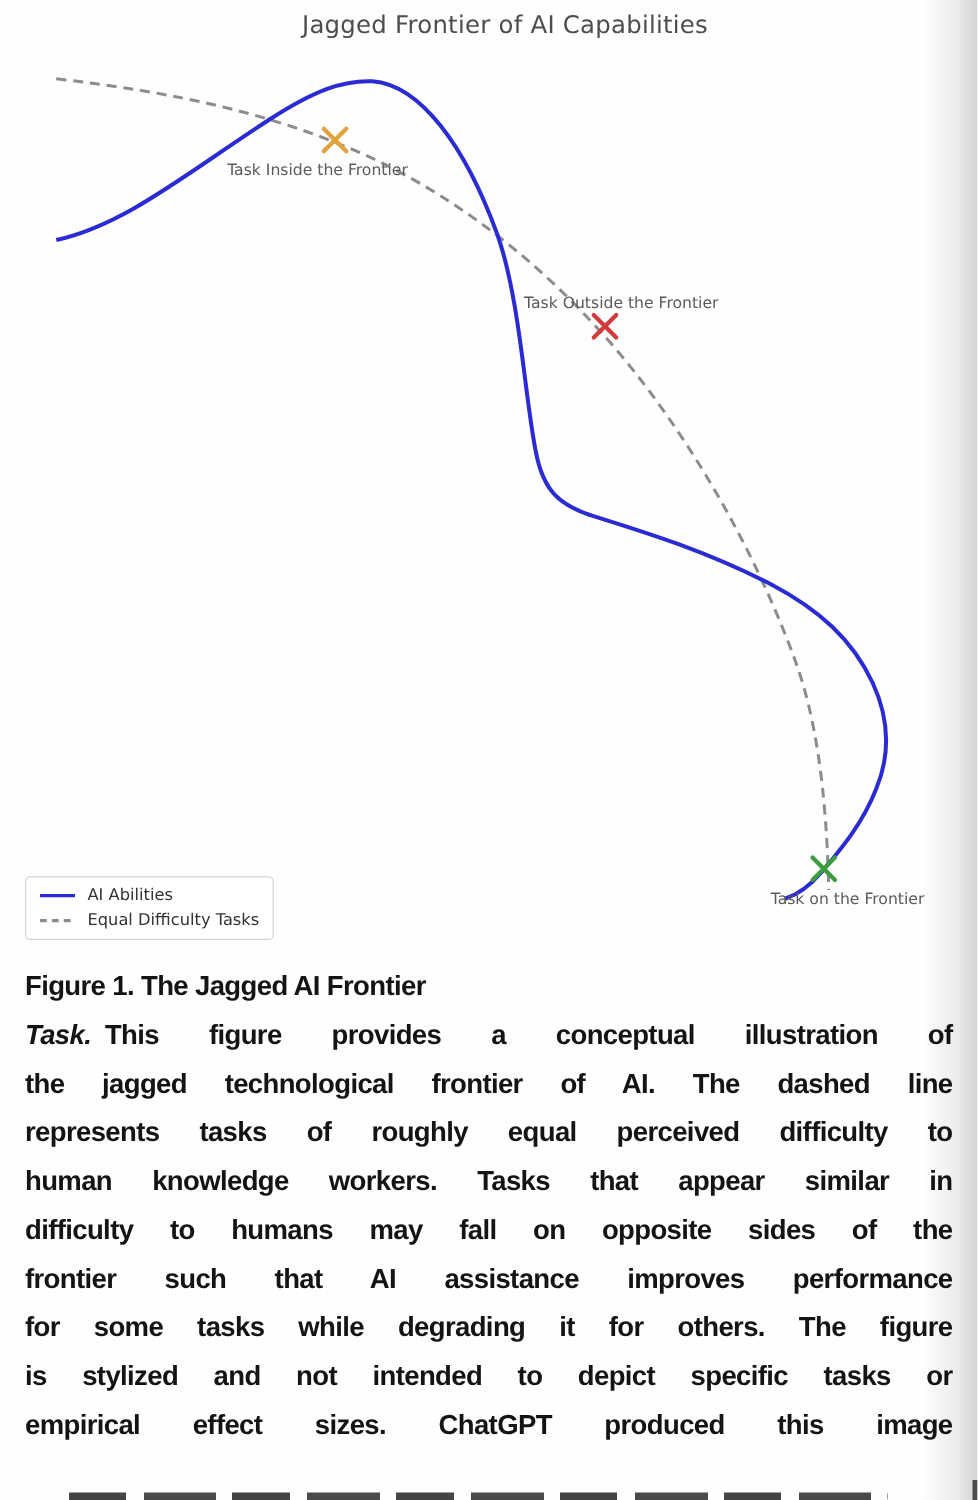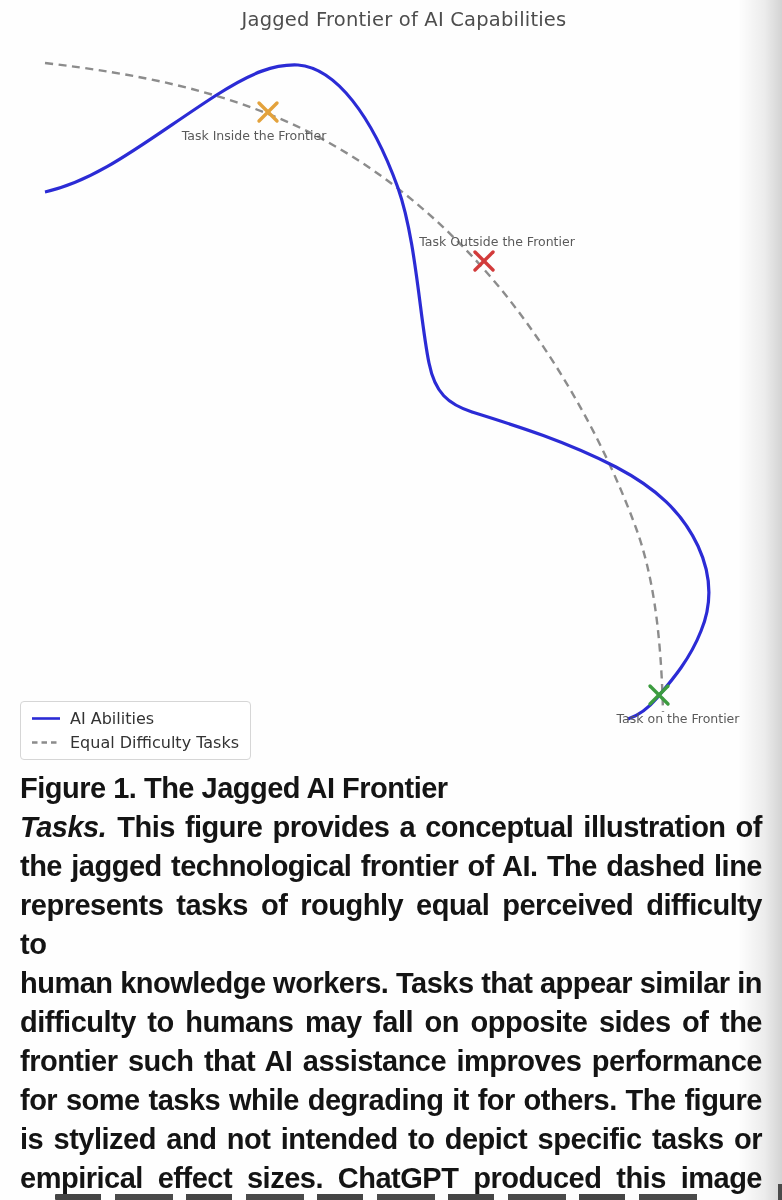--- a/index.html
+++ b/index.html
@@ -13,28 +13,28 @@
       font-family:"DejaVu Sans","Liberation Sans",sans-serif;
       font-size:19.5px;color:#4d4d4d;letter-spacing:.2px;margin-left:13px;}
   svg.chart{position:absolute;left:0;top:0;}
   .marker-label{font-family:"DejaVu Sans","Liberation Sans",sans-serif;font-size:12.5px;}
 
   
   .legend{position:absolute;left:20px;top:701px;background:#ffffff;
       border:1px solid #d6d6d6;border-radius:4px;padding:7px 11px 7px 10px;
       display:flex;flex-direction:column;gap:5px;
       font-family:"DejaVu Sans","Liberation Sans",sans-serif;
-      font-size:16px;color:#333333;}
+      font-size:13px;color:#333333;}
   .legend-row{display:flex;align-items:center;gap:9px;white-space:nowrap;}
   .legend-row svg{display:block;}
 
   
   .caption{position:absolute;left:20px;top:769px;width:742px;
       font-family:"Liberation Sans",sans-serif;font-weight:bold;
-      font-size:29px;line-height:39px;color:#141414;letter-spacing:-0.5px;}
+      font-size:22px;line-height:39px;color:#141414;letter-spacing:-0.5px;}
   .cap-heading{text-align:left;white-space:nowrap;}
   .cap-line{text-align:justify;text-align-last:justify;}
   .cap-line--last{text-align:left;text-align-last:left;}
   .notes-word{font-style:italic;margin-right:11px;}
 
   
   .clipped-next-line{position:absolute;left:55px;top:1194px;width:655px;height:6px;
       background:repeating-linear-gradient(90deg,
         #242424 0 46px, rgba(0,0,0,0) 46px 60px,
         #2a2a2a 60px 118px, rgba(0,0,0,0) 118px 131px);
@@ -93,21 +93,21 @@
         <svg width="30" height="5">
           <line x1="1" y1="2.5" x2="29" y2="2.5" stroke-width="2.6" stroke-dasharray="5.5 4" stroke="#8c8c8c"></line>
         </svg>
         <span>Equal Difficulty Tasks</span>
       </div>
     </div>
   </div>
 
   <div class="caption">
     <div class="cap-heading">Figure 1. The Jagged AI Frontier</div>
-    <div class="cap-line"><span class="notes-word">Tasks.</span><span>This figure provides a conceptual illustration of</span></div>
+    <div class="cap-line"><span class="notes-word">Task.</span><span>This figure provides a conceptual illustration of</span></div>
     <div class="cap-line">the jagged technological frontier of AI. The dashed line</div>
     <div class="cap-line">represents tasks of roughly equal perceived difficulty to</div>
     <div class="cap-line">human knowledge workers. Tasks that appear similar in</div>
     <div class="cap-line">difficulty to humans may fall on opposite sides of the</div>
     <div class="cap-line">frontier such that AI assistance improves performance</div>
     <div class="cap-line">for some tasks while degrading it for others. The figure</div>
     <div class="cap-line">is stylized and not intended to depict specific tasks or</div>
     <div class="cap-line">empirical effect sizes. ChatGPT produced this image</div>
   </div>
 

